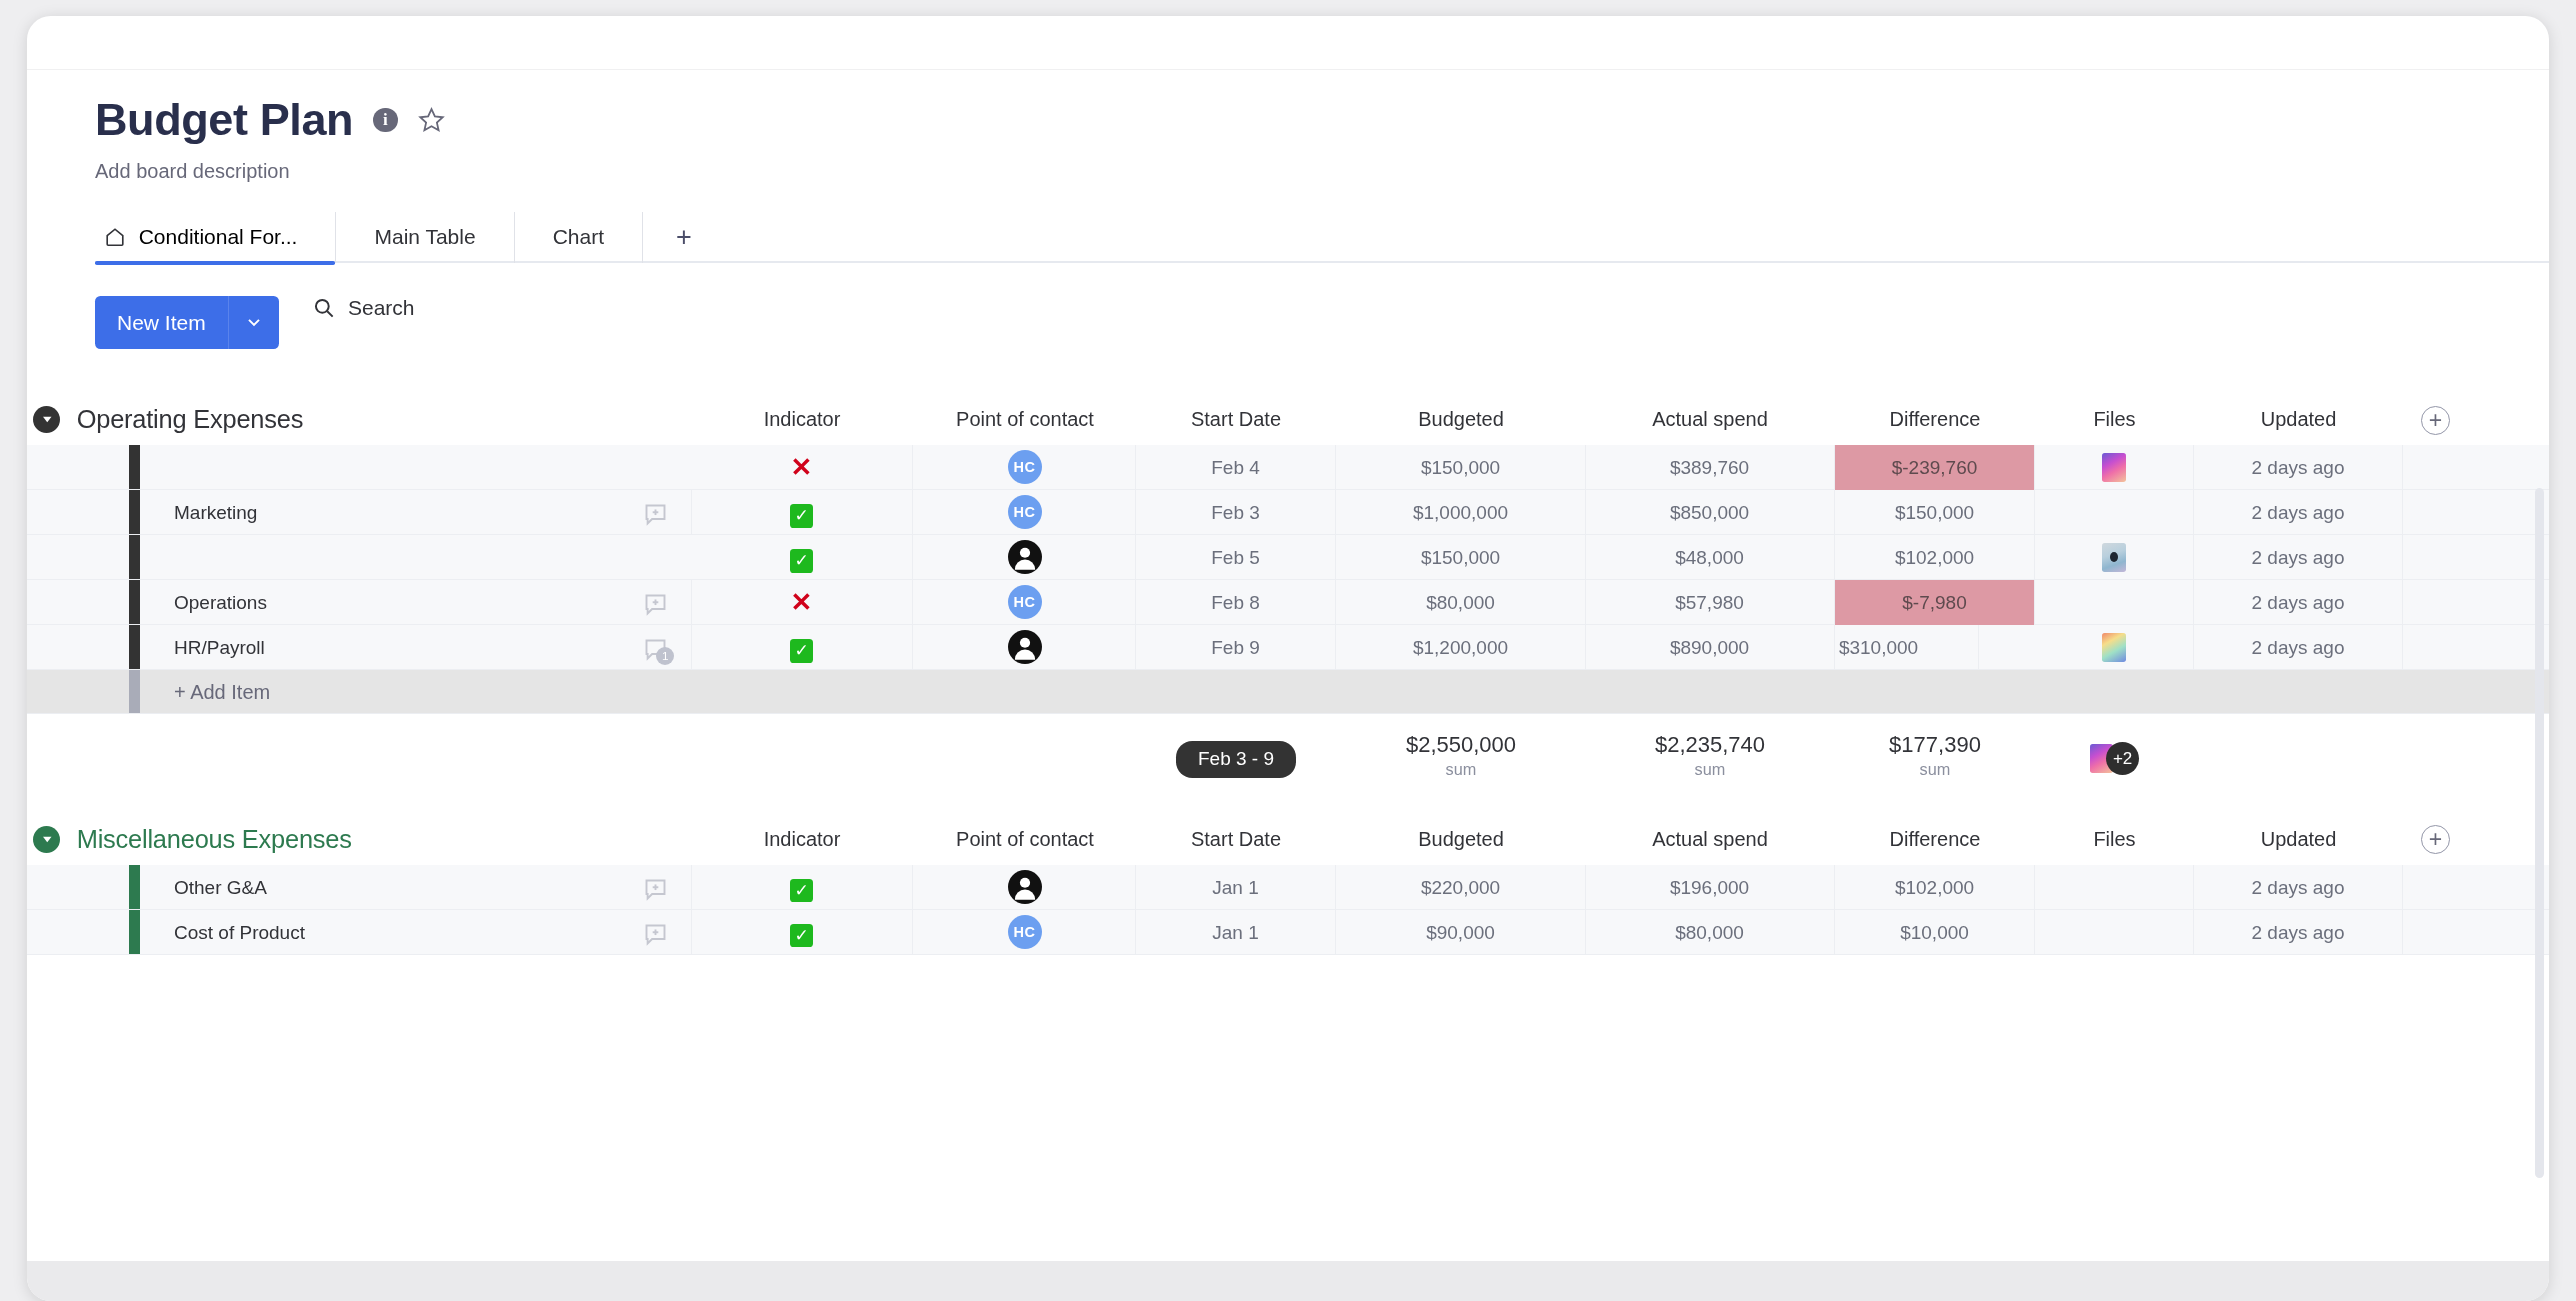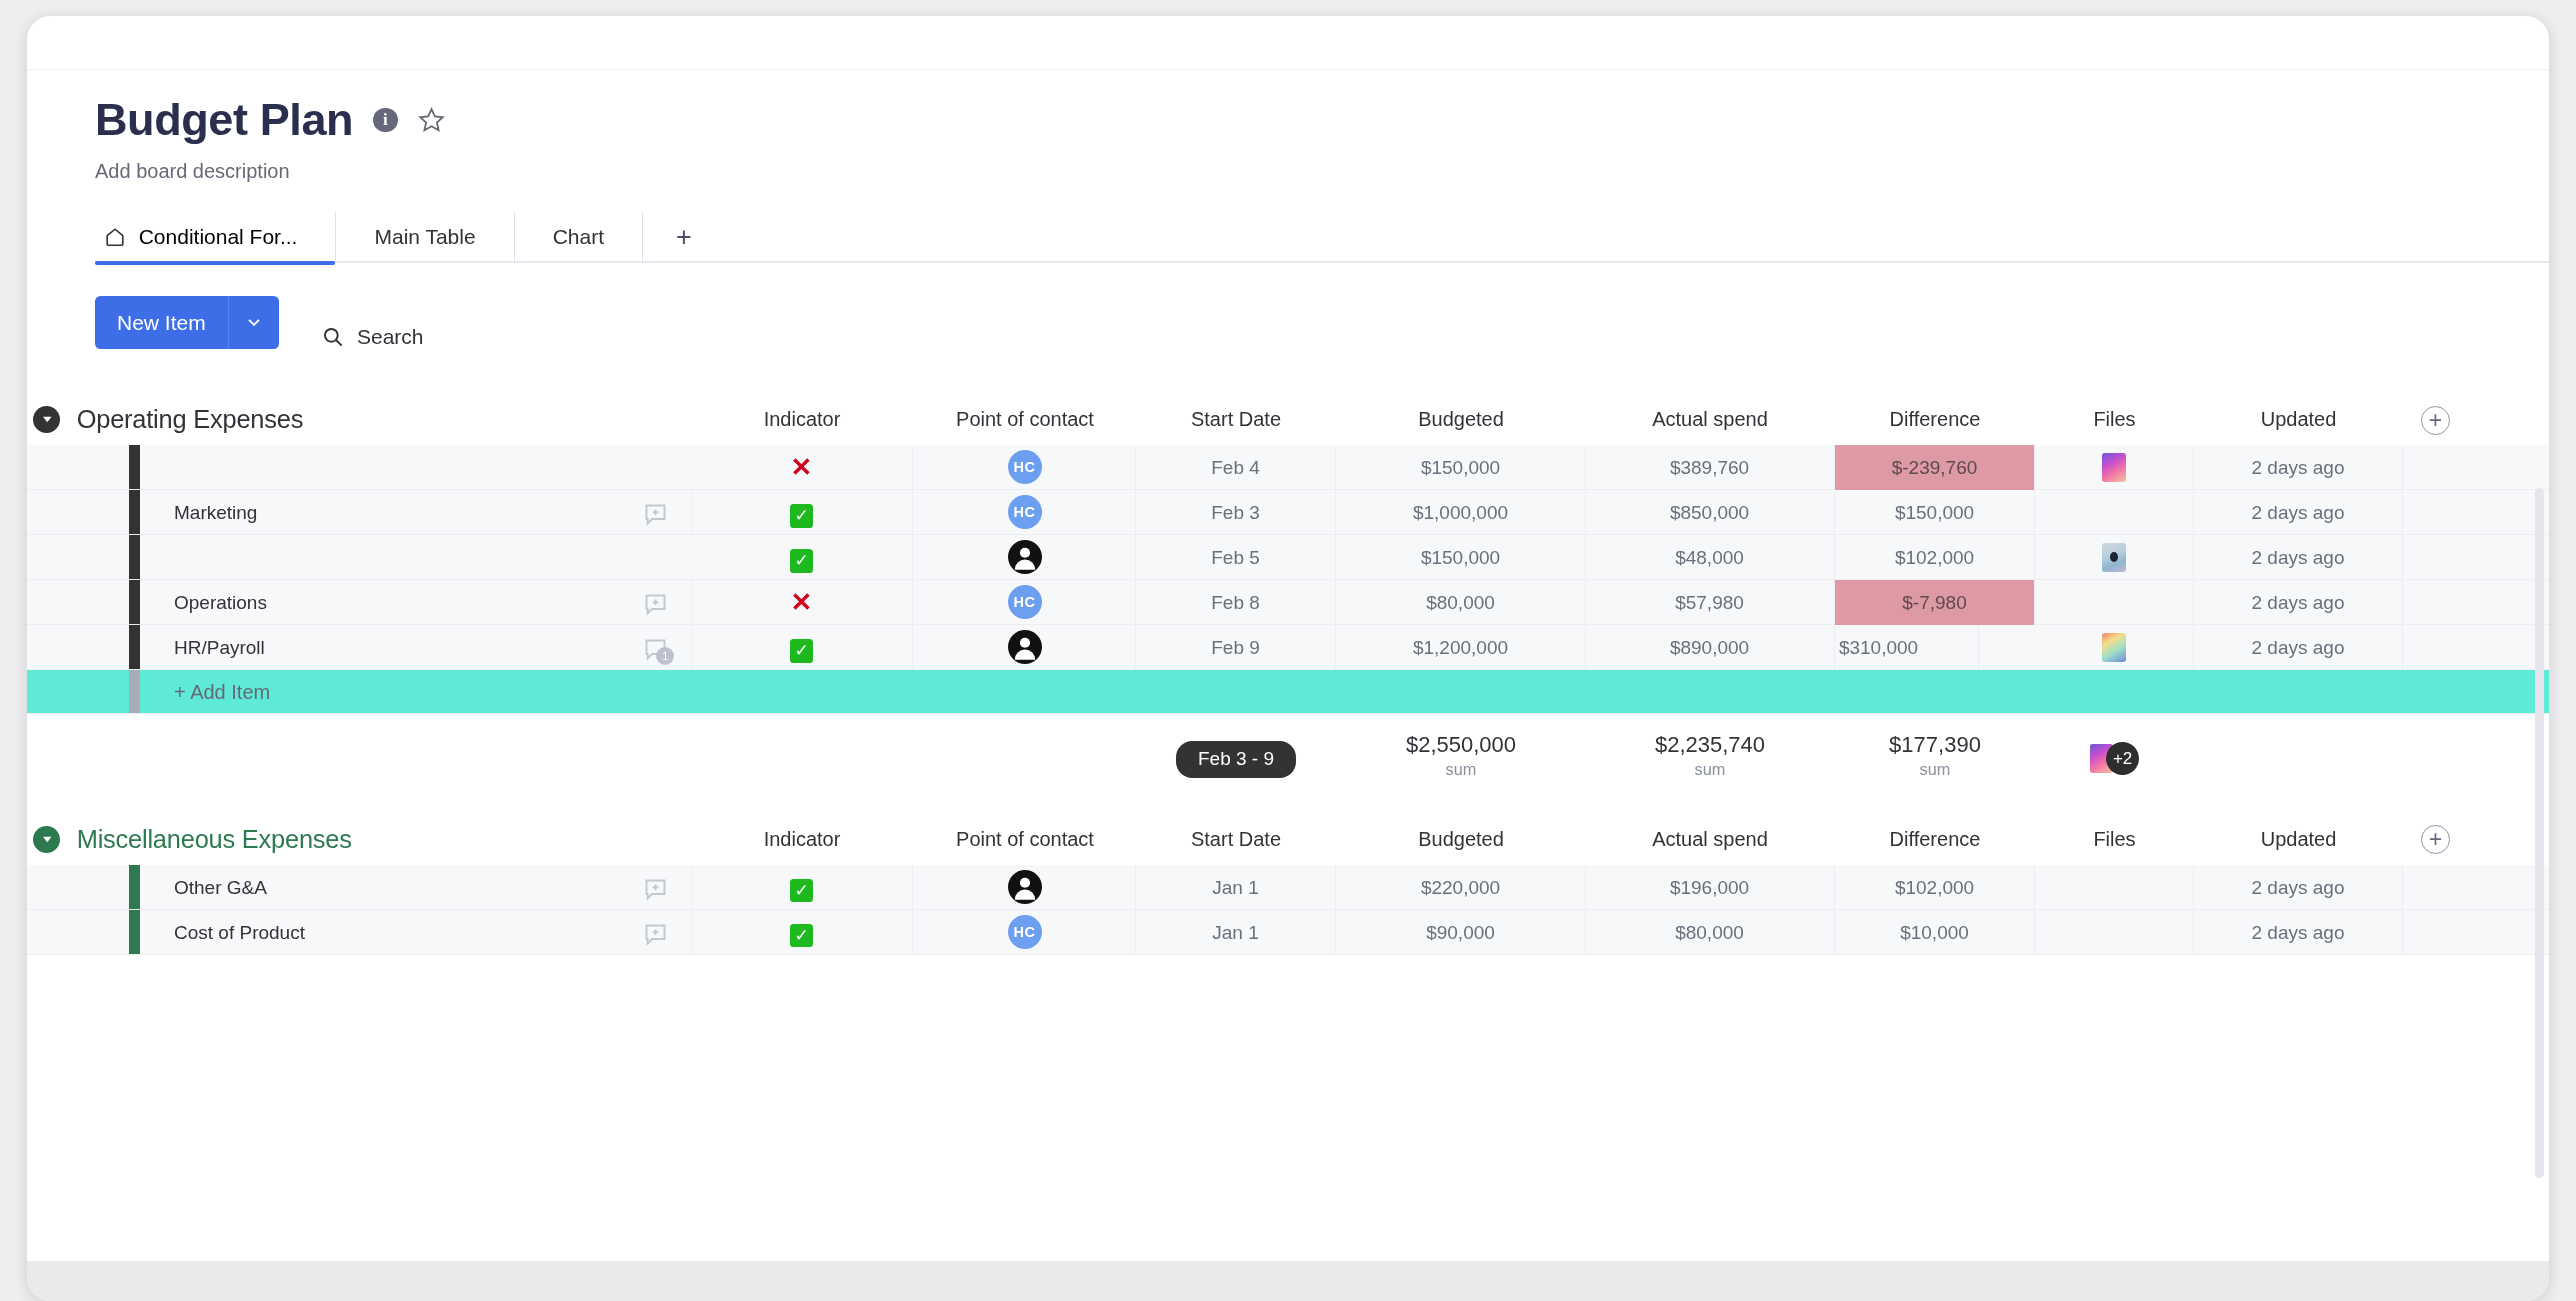--- a/index.html
+++ b/index.html
@@ -45,21 +45,21 @@
   .tab.first { padding-left:9px; }
   .tab.active { color:#000000; font-weight:400; }
   .tab.active::after {
     content:""; position:absolute; left:0; right:0; bottom:-1.8px; height:3.6px;
     background:#3d6ee8; border-radius:1.8px; z-index:2;
   }
   .tab.plus { border-right:none; font-size:27px; color:#4b4e69; padding:0 33px; }
   .home-icon { width:22px; height:22px; display:block; }
 
   
-  .toolbar { display:flex; align-items:flex-end; gap:42px; margin-top:33px; }
+  .toolbar { display:flex; align-items:flex-start; gap:33px; margin-top:33px; }
   .newitem {
     display:flex; align-items:center; height:53px; background:#3d6ee8;
     border-radius:5.4px; overflow:hidden; color:#fff; cursor:pointer;
   }
   .newitem-label { padding:0 22px; font-size:21px; line-height:53px; }
   .newitem-caret {
     width:51px; height:53px; border-left:0.9px solid #5a83ec;
     display:flex; align-items:center; justify-content:center;
   }
   .search-btn { display:flex; align-items:center; gap:12.7px; color:#323338; font-size:21px; cursor:pointer; }
@@ -98,21 +98,21 @@
     border-right:0.9px solid #eceef2;
   }
   .cell.name {
     text-align:left; padding-left:27px; color:#323338;
     display:flex; align-items:center; justify-content:space-between; padding-right:22px;
   }
   .cell.name span.lbl { line-height:45px; }
   .cell.pink { background:#dd99a4; color:#5e4a4e; }
   .cell.last { border-right:0.9px solid #eceef2; }
 
-  .addrow { position:relative; height:44px; background:#5eead4; border-bottom:0.9px solid #eceef2; }
+  .addrow { position:relative; height:44px; background:#e5e5e5; border-bottom:0.9px solid #eceef2; }
   .addrow .colorbar { position:absolute; left:0; top:0; bottom:0; width:11px; background:#a9acb8; }
   .addrow .txt { position:absolute; left:33px; line-height:44px; font-size:20px; color:#676879; }
 
   
   .summary { position:relative; height:69px; margin-top:18px; }
   .sum-cell { position:absolute; top:0; text-align:center; }
   .sum-val { font-size:22px; color:#323338; font-weight:400; }
   .sum-sub { font-size:16.3px; color:#8b8f9e; margin-top:1.8px; }
   .datepill {
     display:inline-block; background:#333333; color:#ffffff;

